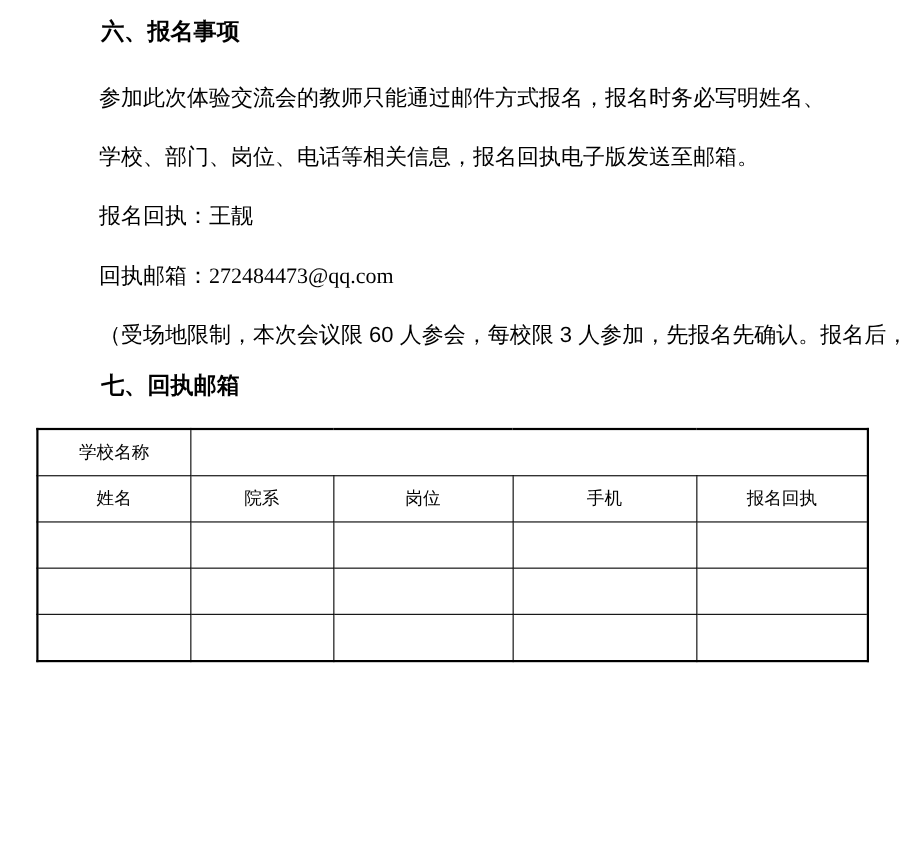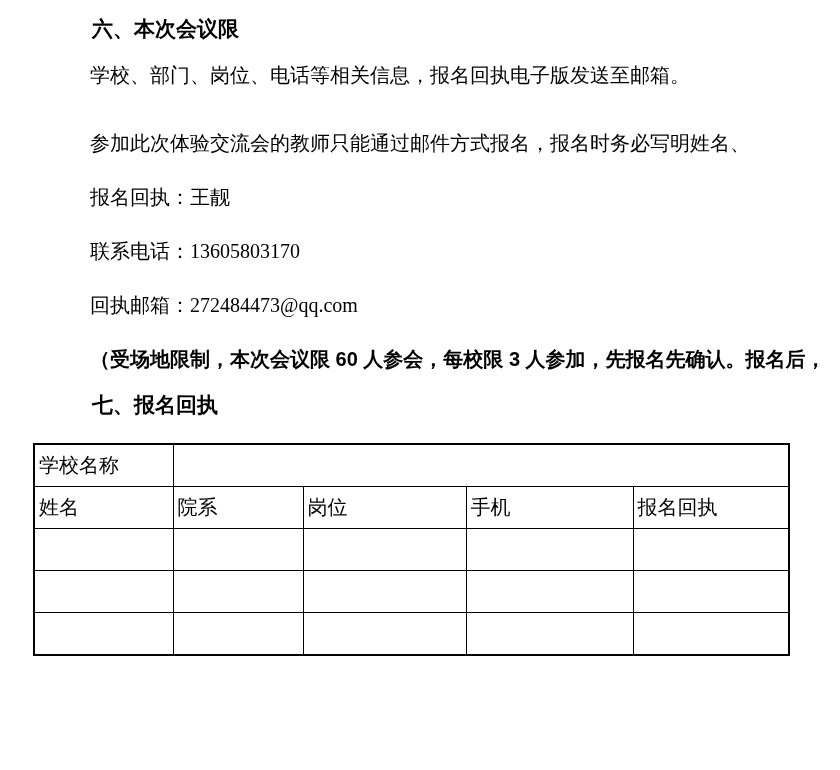--- a/index.html
+++ b/index.html
@@ -33,62 +33,61 @@
     white-space: nowrap;
   }
   .indent {
     text-indent: 38px;
   }
   .first-para {
     margin-top: 14px;
   }
   .note {
     font-family: "Liberation Sans", "DejaVu Sans", sans-serif;
-    font-weight: bold;
+    font-weight: normal;
     font-size: 20px;
   }
   .heading2 {
     margin-top: 0;
   }
   table.reg-table {
     border-collapse: collapse;
     table-layout: fixed;
     width: 755px;
     margin-left: -19px;
     margin-top: 19px;
     border: 2px solid #000000;
   }
   table.reg-table td {
     border: 1.5px solid #000000;
     height: 41px;
-    text-align: left;
+    text-align: center;
     vertical-align: middle;
-    font-size: 20px;
+    font-size: 16px;
     padding: 0 4px;
     overflow: hidden;
     margin-left: 29px;
   }
 </style>
 </head>
 <body>
 
 <div class="content">
 
-  <div class="heading-row">六、本次会议限</div>
+  <div class="heading-row">六、报名事项</div>
 
+  <div class="row indent first-para">参加此次体验交流会的教师只能通过邮件方式报名，报名时务必写明姓名、</div>
   <div class="row indent">学校、部门、岗位、电话等相关信息，报名回执电子版发送至邮箱。</div>
-  <div class="row indent first-para">参加此次体验交流会的教师只能通过邮件方式报名，报名时务必写明姓名、</div>
 
   <div class="row indent">报名回执：王靓</div>
-  <div class="row indent">联系电话：13605803170</div>
   <div class="row indent">回执邮箱：272484473@qq.com</div>
 
   <div class="row indent note">（受场地限制，本次会议限 60 人参会，每校限 3 人参加，先报名先确认。报名后，</div>
 
-  <div class="heading-row heading2">七、报名回执</div>
+  <div class="heading-row heading2">七、回执邮箱</div>
 
   <table class="reg-table">
     <colgroup>
       <col style="width:139px">
       <col style="width:130px">
       <col style="width:163px">
       <col style="width:167px">
       <col style="width:156px">
     </colgroup>
     <tbody>

